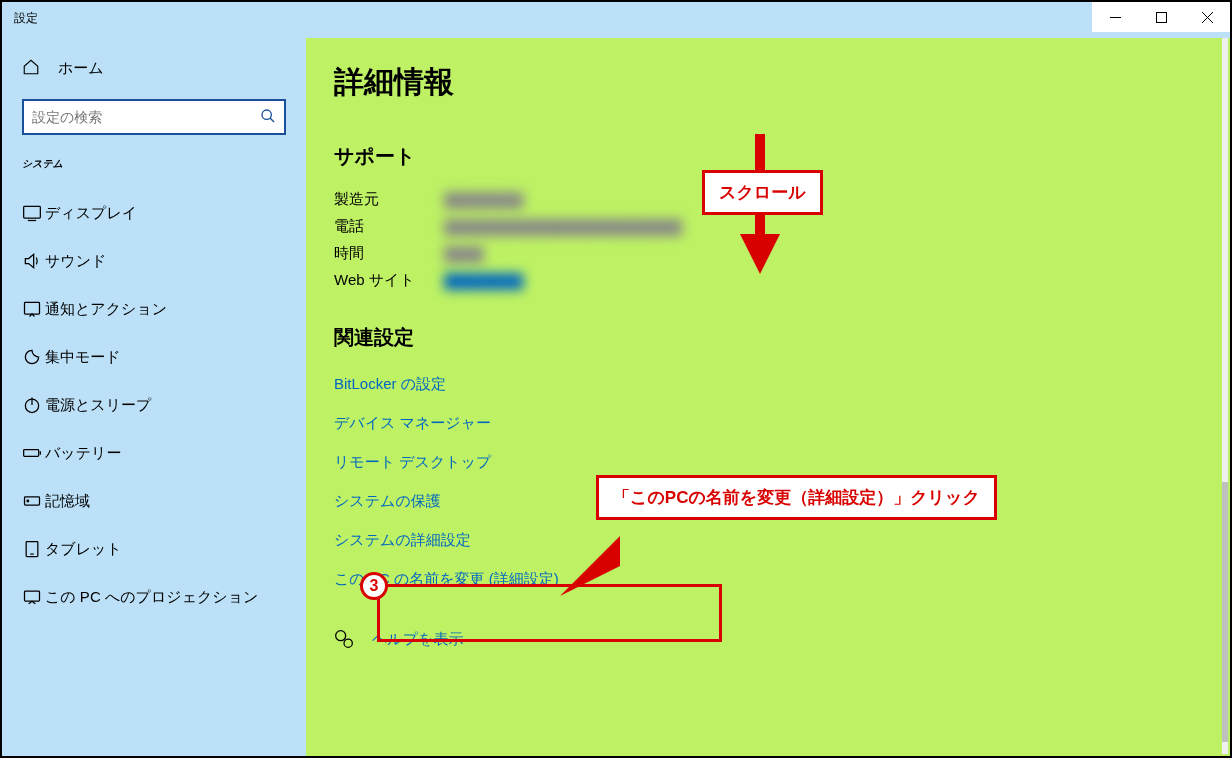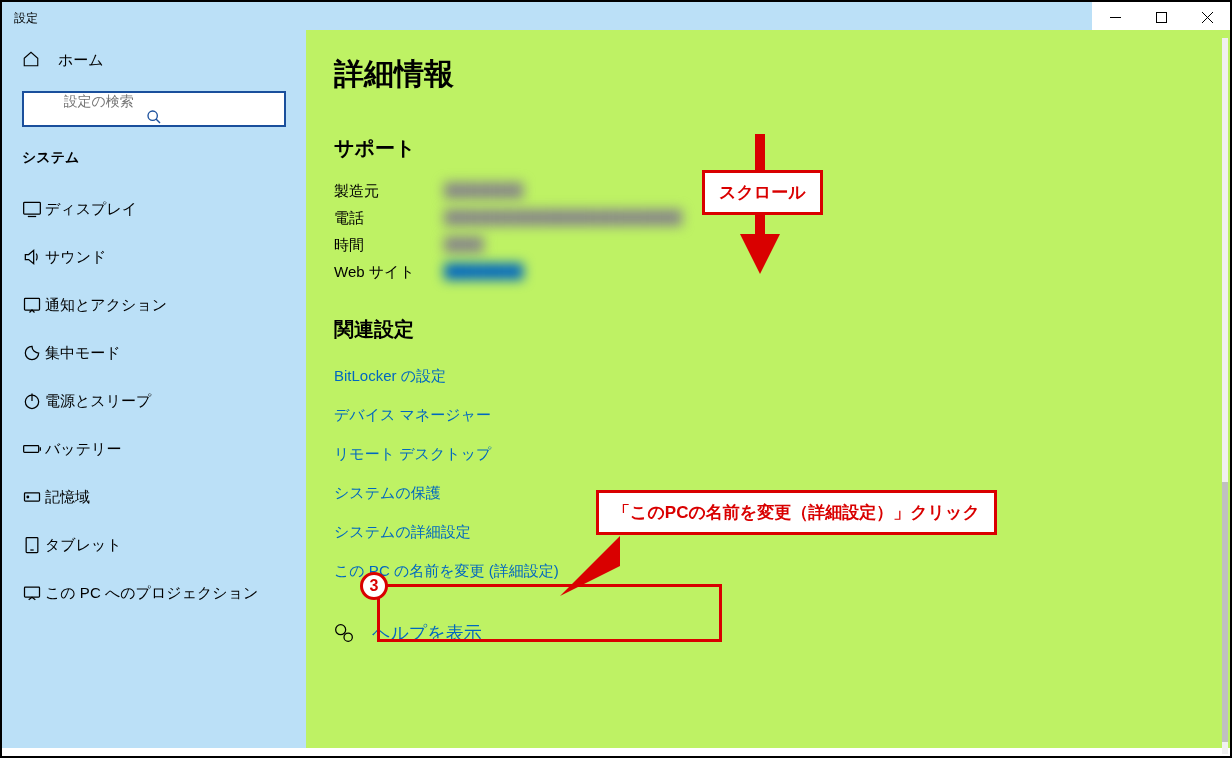--- a/index.html
+++ b/index.html
@@ -10,21 +10,21 @@
   background: #fff;
   width: 1232px;
   height: 758px;
   position: relative;
   border: 2px solid #000;
 }
 .titlebar {
   display: flex;
   justify-content: space-between;
   align-items: flex-start;
-  height: 28px;
+  height: 36px;
   background: #bbe0f7;
 }
 .titlebar-left {
   padding: 8px 12px;
   font-size: 12px;
 }
 .titlebar-right {
   display: flex;
 }
 .win-btn {
@@ -54,34 +54,34 @@
 }
 .home-row .label { font-size: 15px; }
 .search-box {
   margin: 10px 20px 14px;
   height: 36px;
   border: 2px solid #1a4f9c;
   background: #fff;
   display: flex;
   align-items: center;
   padding: 0 8px;
-  flex-direction: column;
 }
 .search-box input {
   flex: 1;
   border: none;
   outline: none;
   font-size: 14px;
   background: transparent;
 }
 .search-box .sicon { color: #1a4f9c; }
 .category {
   font-weight: bold;
-  font-size: 14px;
+  font-size: 10px;
   padding: 8px 20px 18px;
+  font-style: italic;
 }
 .nav-item {
   display: flex;
   align-items: center;
   gap: 3px;
   padding: 14px 20px;
   font-size: 15px;
   cursor: pointer;
 }
 .nav-item .nicon { width: 20px; height: 20px; display: flex; align-items: center; justify-content: center; }
@@ -101,20 +101,21 @@
   font-size: 20px;
   font-weight: 600;
   margin-bottom: 16px;
 }
 .support-table {
   margin-bottom: 30px;
 }
 .support-row {
   display: flex;
   padding: 4px 0;
+  align-items: center;
 }
 .support-label {
   width: 110px;
   font-size: 15px;
 }
 .support-value {
   color: #888;
   filter: blur(6px);
   user-select: none;
 }
@@ -129,21 +130,21 @@
   font-size: 15px;
   padding: 10px 0;
   cursor: pointer;
 }
 .help-row {
   display: flex;
   align-items: center;
   gap: 18px;
   padding: 10px 0;
   color: #0067c0;
-  font-size: 18px;
+  font-size: 15px;
   cursor: pointer;
 }
 .help-row .hicon { color: #000; width: 20px; display: flex; justify-content: center; }
 
 .callout {
   position: absolute;
   border: 3px solid #d90000;
   background: #fff;
   color: #d90000;
   font-weight: bold;
@@ -155,21 +156,21 @@
   top: 168px;
 }
 .arrow-down {
   position: absolute;
   left: 734px;
   top: 132px;
 }
 .arrow-down svg { width: 48px; height: 140px; }
 .callout.rename {
   left: 594px;
-  top: 488px;
+  top: 473px;
 }
 .highlight-box {
   position: absolute;
   border: 3px solid #d90000;
   left: 375px;
   top: 582px;
   width: 345px;
   height: 58px;
 }
 .step-badge {

